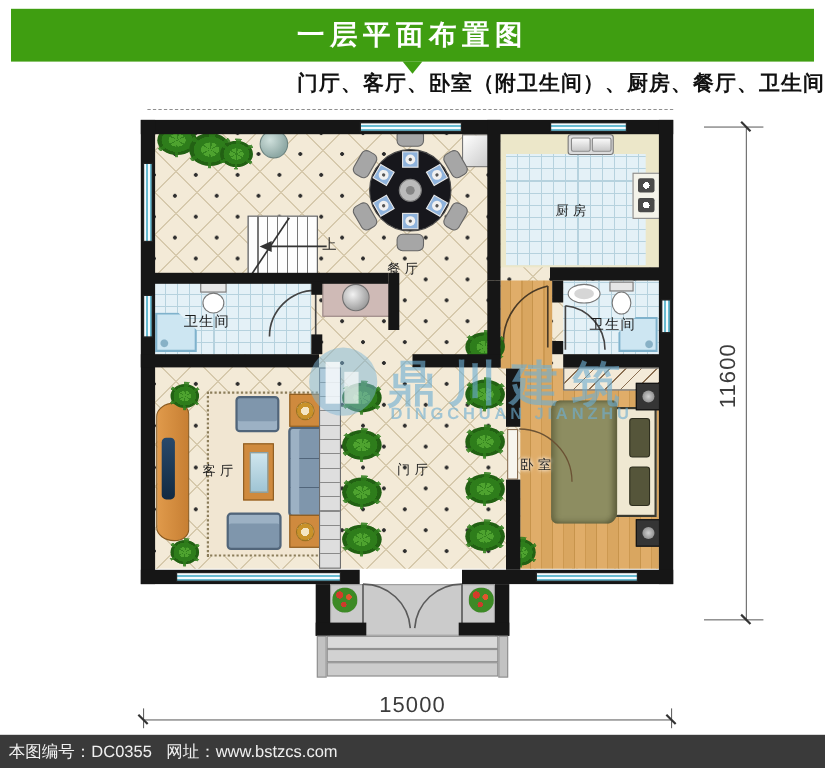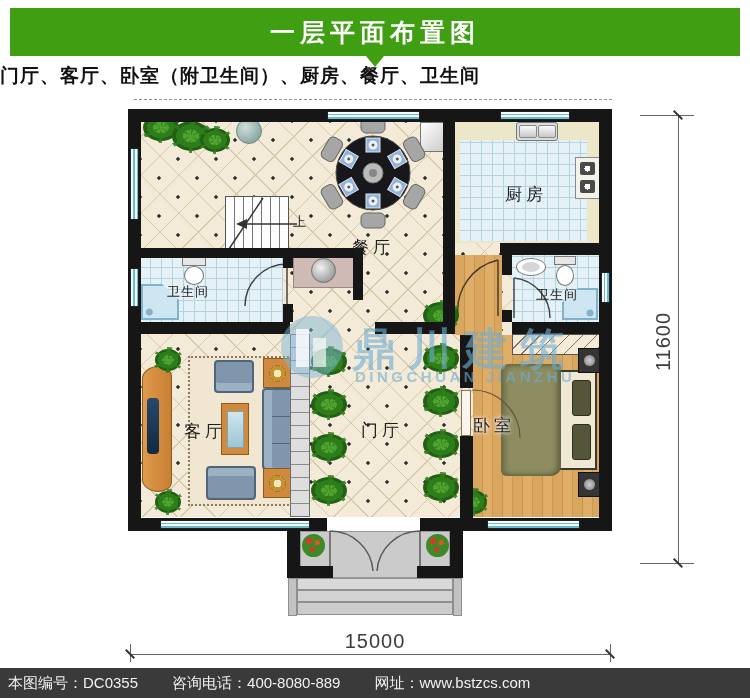--- a/index.html
+++ b/index.html
@@ -7,25 +7,25 @@
        font-family:"Liberation Sans","DejaVu Sans",sans-serif;overflow:hidden;}
   .abs{position:absolute;}
 
   
   .hdr{left:10px;top:8px;width:730px;height:48px;background:#3f9e11;}
   .hdr-title{width:100%;text-align:center;line-height:48px;color:#fff;
              font-size:25px;font-weight:bold;letter-spacing:5px;}
   .hdr-ptr{left:50%;top:56px;margin-left:-9px;width:0;height:0;
            border-left:9px solid transparent;border-right:9px solid transparent;
            border-top:11px solid #3f9e11;}
-  .subtitle{left:0;top:63px;width:750px;text-align:left;color:#111;
+  .subtitle{left:0;top:63px;width:750px;text-align:right;color:#111;
             font-family:"Liberation Serif","DejaVu Serif",serif;
             font-size:19px;font-weight:bold;letter-spacing:1px;}
   .ftr{left:0;top:668px;width:750px;height:30px;background:#3a3a3a;display:flex;
-       align-items:center;gap:34px;padding-left:8px;box-sizing:border-box;}
+       align-items:center;gap:13px;padding-left:8px;box-sizing:border-box;}
   .ftr span{color:#f0f0f0;font-size:15px;white-space:nowrap;}
 
   
   .wall{position:absolute;background:#161616;}
   .tile-cream{background-color:#f3ead7;background-image:
      repeating-linear-gradient(45deg,transparent 0 26px,#d6c9ac 26px 27px),
      repeating-linear-gradient(-45deg,transparent 0 26px,#d6c9ac 26px 27px),
      radial-gradient(circle,#2c2c2c 1.4px,transparent 2px),
      radial-gradient(circle,#2c2c2c 1.4px,transparent 2px);
      background-size:auto,auto,38px 38px,38px 38px;
@@ -34,21 +34,21 @@
      repeating-linear-gradient(0deg,transparent 0 10px,#b6d2de 10px 11px),
      repeating-linear-gradient(90deg,transparent 0 10px,#b6d2de 10px 11px);}
   .wood-v{background:repeating-linear-gradient(90deg,#d9a660 0 9px,#c7944c 9px 10px,
      #e0ad69 10px 19px,#cd9951 19px 20px);}
   .win-h{position:absolute;background:repeating-linear-gradient(180deg,#f6fcfe 0 2px,#69bcd3 2px 3.5px);
          border:1px solid #222;box-sizing:border-box;}
   .win-v{position:absolute;background:repeating-linear-gradient(90deg,#f6fcfe 0 2px,#69bcd3 2px 3.5px);
          border:1px solid #222;box-sizing:border-box;}
 
   .label{position:absolute;font-family:"Liberation Serif","DejaVu Serif",serif;
-         color:#1d1d1d;font-size:17px;letter-spacing:4px;white-space:nowrap;}
+         color:#1d1d1d;font-size:12px;letter-spacing:4px;white-space:nowrap;}
   .label-sm{font-size:13px;letter-spacing:1px;}
 
   .plant{position:absolute;border-radius:50%;
      background:radial-gradient(ellipse at center,#4ea32f 0 30%,#2e7d1b 31% 55%,#226113 56% 72%,transparent 73%);}
   .plant::before{content:"";position:absolute;inset:-2px;border-radius:50%;opacity:.85;
      background:conic-gradient(from 8deg,#2e7d1b 0 12deg,transparent 12deg 48deg,
        #2e7d1b 48deg 60deg,transparent 60deg 108deg,#2e7d1b 108deg 120deg,transparent 120deg 168deg,
        #2e7d1b 168deg 180deg,transparent 180deg 228deg,#2e7d1b 228deg 240deg,transparent 240deg 288deg,
        #2e7d1b 288deg 300deg,transparent 300deg 348deg,#2e7d1b 348deg);}
   .pot{position:absolute;border-radius:50%;
@@ -323,15 +323,14 @@
   <div class="dim-line" style="left:678px;top:115px;width:1px;height:449px;"></div>
   <div class="dim-line" style="left:640px;top:115px;width:54px;height:1px;"></div>
   <div class="dim-line" style="left:640px;top:563px;width:54px;height:1px;"></div>
   <div class="tick" style="left:672px;top:114px;"></div>
   <div class="tick" style="left:672px;top:562px;"></div>
   <div class="dim-txt" style="left:628px;top:330px;width:70px;transform:rotate(-90deg);">11600</div>
 </div>
 
 <div class="abs ftr">
   <span>本图编号：DC0355</span>
-  <span>咨询电话：400-8080-889</span>
   <span>网址：www.bstzcs.com</span>
 </div>
 
 </body></html>

